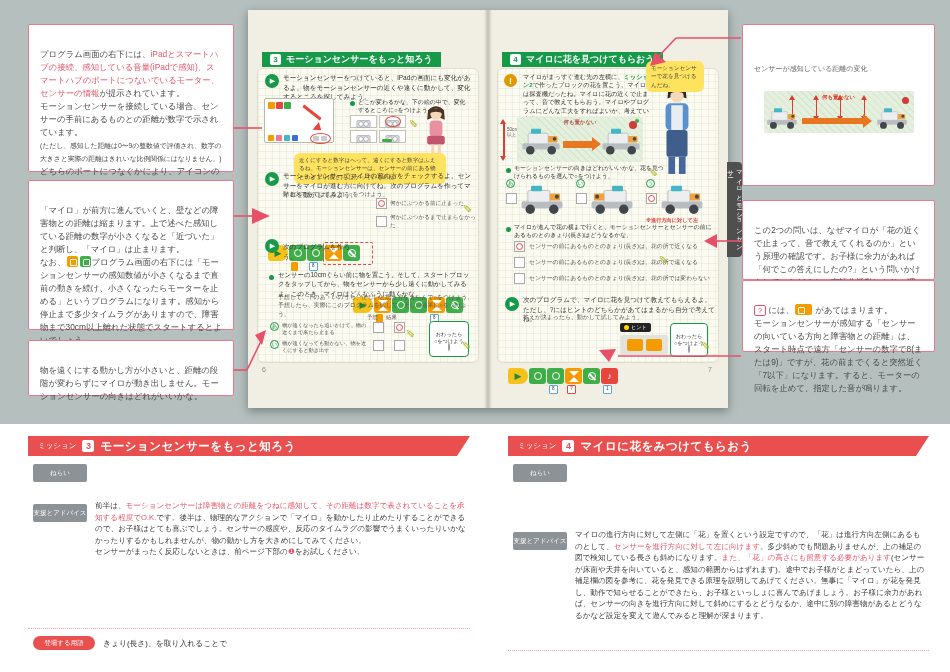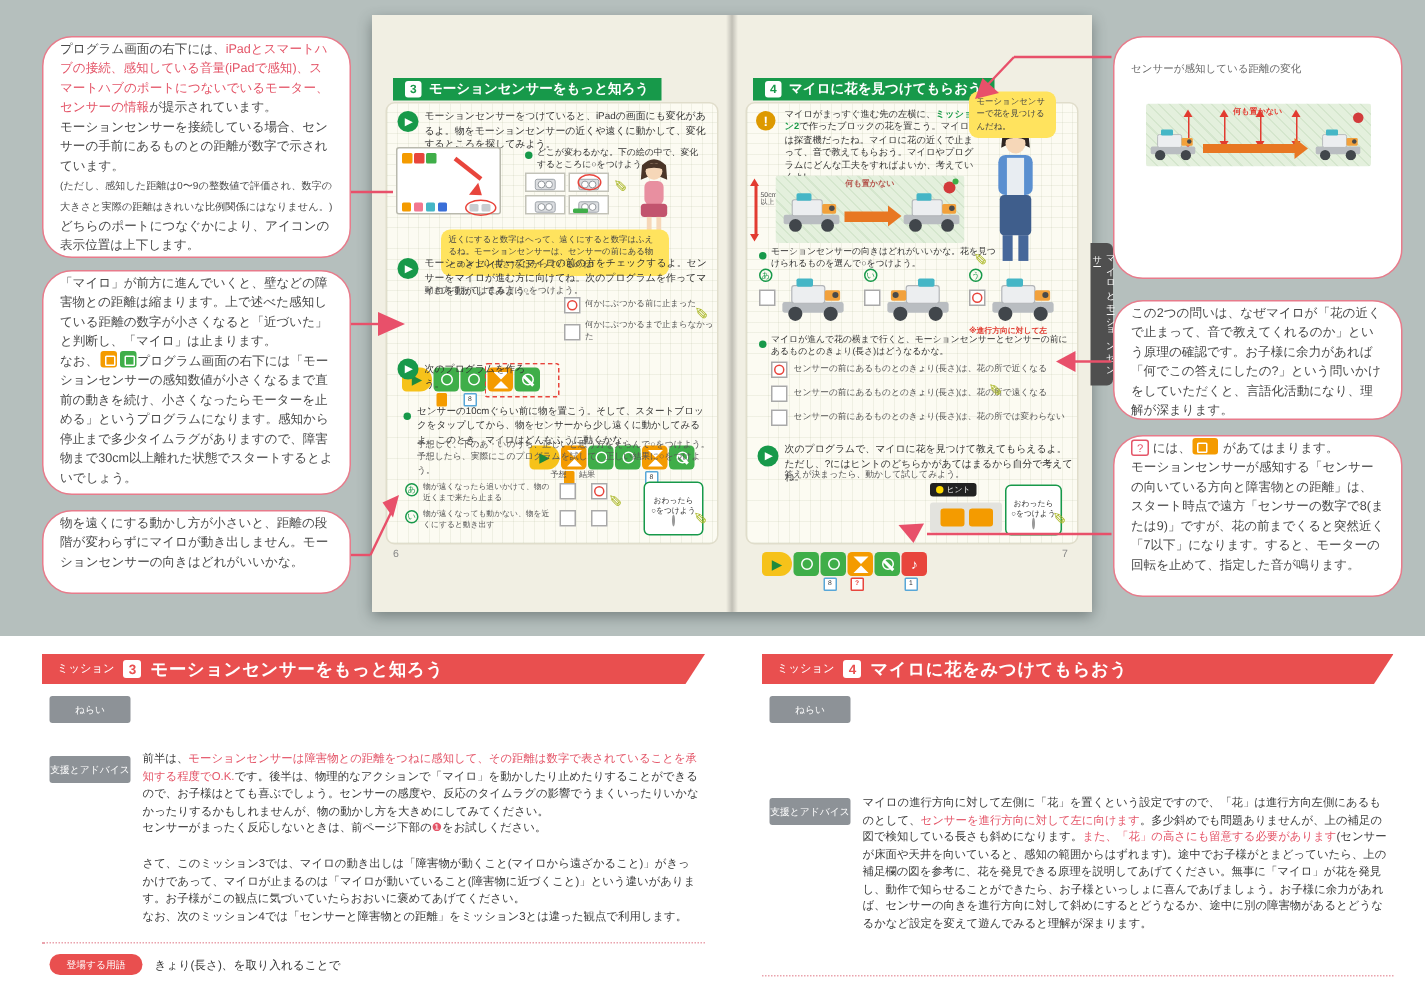--- a/index.html
+++ b/index.html
@@ -1,20 +1,20 @@
 <!DOCTYPE html>
 <html><head>
 <meta charset="utf-8">
 <style>
 *{box-sizing:border-box;margin:0;padding:0}
 html,body{width:950px;height:672px}
 body{position:relative;background:#b5bfbd;font-family:"Liberation Sans","DejaVu Sans",sans-serif;overflow:hidden;color:#333}
 .abs{position:absolute}
 
-.ann{background:#fff;border:1.5px solid #e87b8b;border-radius:20px;padding:1px 11px;font-size:8.4px;line-height:1.55;color:#4a4a4a;white-space:pre-line}
+.ann{background:#fff;border:1.5px solid #e87b8b;border-radius:2px;padding:23px 11px;font-size:8.4px;line-height:1.55;color:#4a4a4a;white-space:pre-line}
 .seg-red{color:#e45568}
 .seg-small{font-size:6.8px}
 .seg-green{color:#1b9a48;font-weight:bold}
 .seg-box{border:1px solid #e45568;color:#e45568;padding:0 3px;border-radius:2px;font-size:7.5px;white-space:nowrap}
 .inline-icon{display:inline-block;width:11px;height:11px;border-radius:2px;vertical-align:-2px;margin:0 1px;position:relative}
 .inline-icon::after{content:"";position:absolute;left:3px;top:3px;width:5px;height:5px;border:1px solid #fff;border-radius:1px}
 .inline-icon.wait-block-icon{background:#f49b00}
 .inline-icon.motor-off-block-icon{background:#3fae49}
 .inline-icon.hint-block-icon{background:#f49b00;width:17px}
 
@@ -429,21 +429,21 @@
           <use href="#robot"></use>
         </svg></span>
     <span class="oarrow" style="left:38px;top:27px;width:62px;height:6px"></span>
     <span class="abs" style="left:112px;top:16px"><svg width="32" height="22" viewBox="0 0 56 38">
           <use href="#robot"></use>
         </svg></span>
     <span class="abs" style="left:138px;top:6px;width:7px;height:7px;background:#d23b3b;border-radius:50%"></span>
   </div>
 </div>
 <div class="abs ann" style="left:742px;top:200px;width:193px;height:80px"><span class="">この2つの問いは、なぜマイロが「花の近くで止まって、音で教えてくれるのか」という原理の確認です。お子様に余力があれば「何でこの答えにしたの?」という問いかけをしていただくと、言語化活動になり、理解が深まります。</span></div>
-<div class="abs ann" style="left:742px;top:290px;width:193px;height:108px"><span class="seg-box">?</span><span class=""> には、</span><span class="inline-icon hint-block-icon"></span><span class=""> があてはまります。
+<div class="abs ann" style="left:742px;top:280px;width:193px;height:72px"><span class="seg-box">?</span><span class=""> には、</span><span class="inline-icon hint-block-icon"></span><span class=""> があてはまります。
 モーションセンサーが感知する「センサーの向いている方向と障害物との距離」は、スタート時点で遠方「センサーの数字で8(または9)」ですが、花の前までくると突然近く「7以下」になります。すると、モーターの回転を止めて、指定した音が鳴ります。</span></div>
 
 <svg class="overlay" width="950" height="672">
   <g stroke="#e8506a" stroke-width="1.6" fill="none">
     <line x1="234" y1="128" x2="262" y2="128"></line>
     <line x1="234" y1="216" x2="252" y2="216"></line>
     <line x1="234" y1="370" x2="247" y2="370"></line>
     <line x1="247" y1="370" x2="261" y2="341"></line>
     <line x1="741" y1="38" x2="676" y2="38"></line>
     <line x1="676" y1="38" x2="658" y2="57"></line>
@@ -463,22 +463,20 @@
 
   <div class="abs banner" style="left:28px;top:12px;width:442px">
     <span class="mlabel">ミッション</span>
     <span class="mnum">3</span>
     <span class="mtitle">モーションセンサーをもっと知ろう</span>
   </div>
   <div class="abs glabel" style="left:33px;top:40px;width:54px;height:18px">ねらい</div>
   <div class="abs glabel" style="left:33px;top:80px;width:54px;height:18px">支援とアドバイス</div>
   <div class="abs mtext" style="left:95px;top:76px;width:372px"><span class="">前半は、</span><span class="seg-red">モーションセンサーは障害物との距離をつねに感知して、その距離は数字で表されていることを承知する程度でO.K.</span><span class="">です。後半は、物理的なアクションで「マイロ」を動かしたり止めたりすることができるので、お子様はとても喜ぶでしょう。センサーの感度や、反応のタイムラグの影響でうまくいったりいかなかったりするかもしれませんが、物の動かし方を大きめにしてみてください。
 センサーがまったく反応しないときは、前ページ下部の</span><span class="seg-red">❶</span><span class="">をお試しください。</span></div>
-  <div class="abs mtext" style="left:95px;top:146px;width:372px"><span class="">さて、このミッション3では、マイロの動き出しは「障害物が動くこと(マイロから遠ざかること)」がきっかけであって、マイロが止まるのは「マイロが動いていること(障害物に近づくこと)」という違いがあります。お子様がこの観点に気づいていたらおおいに褒めてあげてください。
-なお、次のミッション4では「センサーと障害物との距離」をミッション3とは違った観点で利用します。</span></div>
   <div class="abs dotted" style="left:28px;top:204px;width:442px"></div>
   <div class="abs pill" style="left:33px;top:212px;width:62px;height:14px">登場する用語</div>
   <div class="abs" style="left:103px;top:214px;font-size:7.8px;color:#333">きょり(長さ)、を取り入れることで</div>
 
   <div class="abs banner" style="left:508px;top:12px;width:421px">
     <span class="mlabel">ミッション</span>
     <span class="mnum">4</span>
     <span class="mtitle">マイロに花をみつけてもらおう</span>
   </div>
   <div class="abs glabel" style="left:513px;top:40px;width:54px;height:18px">ねらい</div>

